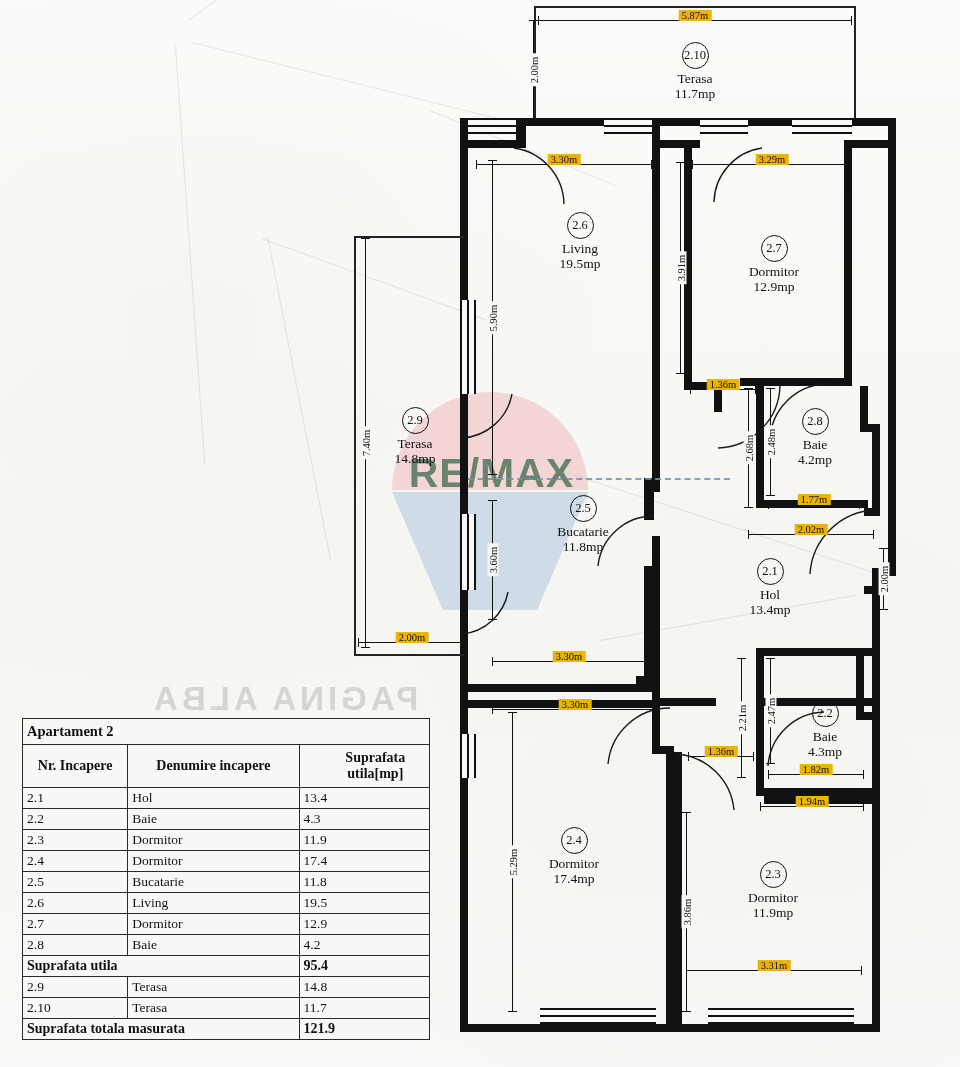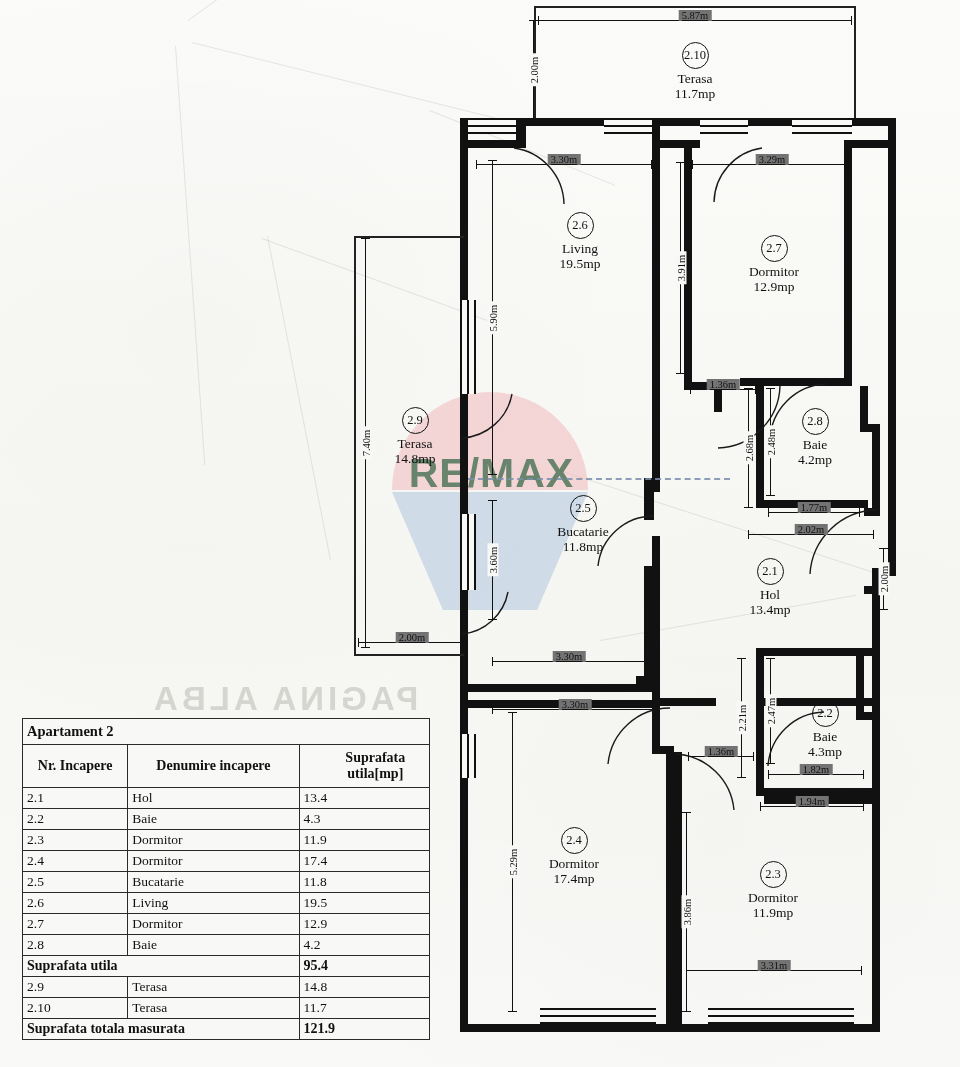--- a/index.html
+++ b/index.html
@@ -159,23 +159,22 @@
   .dim-h .tick-l, .dim-h .tick-r {
     position: absolute; top: 0; width: 0; height: 9px;
     border-left: 0.9px solid #111;
   }
   .dim-h .tick-l { left: 0; }
   .dim-h .tick-r { right: 0; }
   .dim-h .txt {
     position: absolute;
     left: 50%; top: -6px;
     transform: translateX(-50%);
-    background: #737373;
+    background: #eab308;
     padding: 0 3px;
-    text-decoration: underline;
   }
   .dim-v {
     width: 9px;
   }
   .dim-v .bar {
     position: absolute;
     top: 0; bottom: 0; left: 4px;
     width: 0;
     border-left: 0.9px solid #111;
   }
@@ -494,21 +493,21 @@
       <div class="txt">2.68m</div>
     </div>
 
     <div class="dim dim-v" style="left:766px;top:388px;height:108px;">
       <div class="bar"></div>
         <div class="tick-t"></div>
         <div class="tick-b"></div>
       <div class="txt">2.48m</div>
     </div>
 
-    <div class="dim dim-h" style="left:768px;top:500px;width:92px;margin-top:8px;">
+    <div class="dim dim-h" style="left:768px;top:500px;width:92px;">
       <div class="bar"></div>
         <div class="tick-l"></div>
         <div class="tick-r"></div>
       <div class="txt">1.77m</div>
     </div>
 
     <div class="dim dim-h" style="left:748px;top:530px;width:126px;">
       <div class="bar"></div>
         <div class="tick-l"></div>
         <div class="tick-r"></div>

